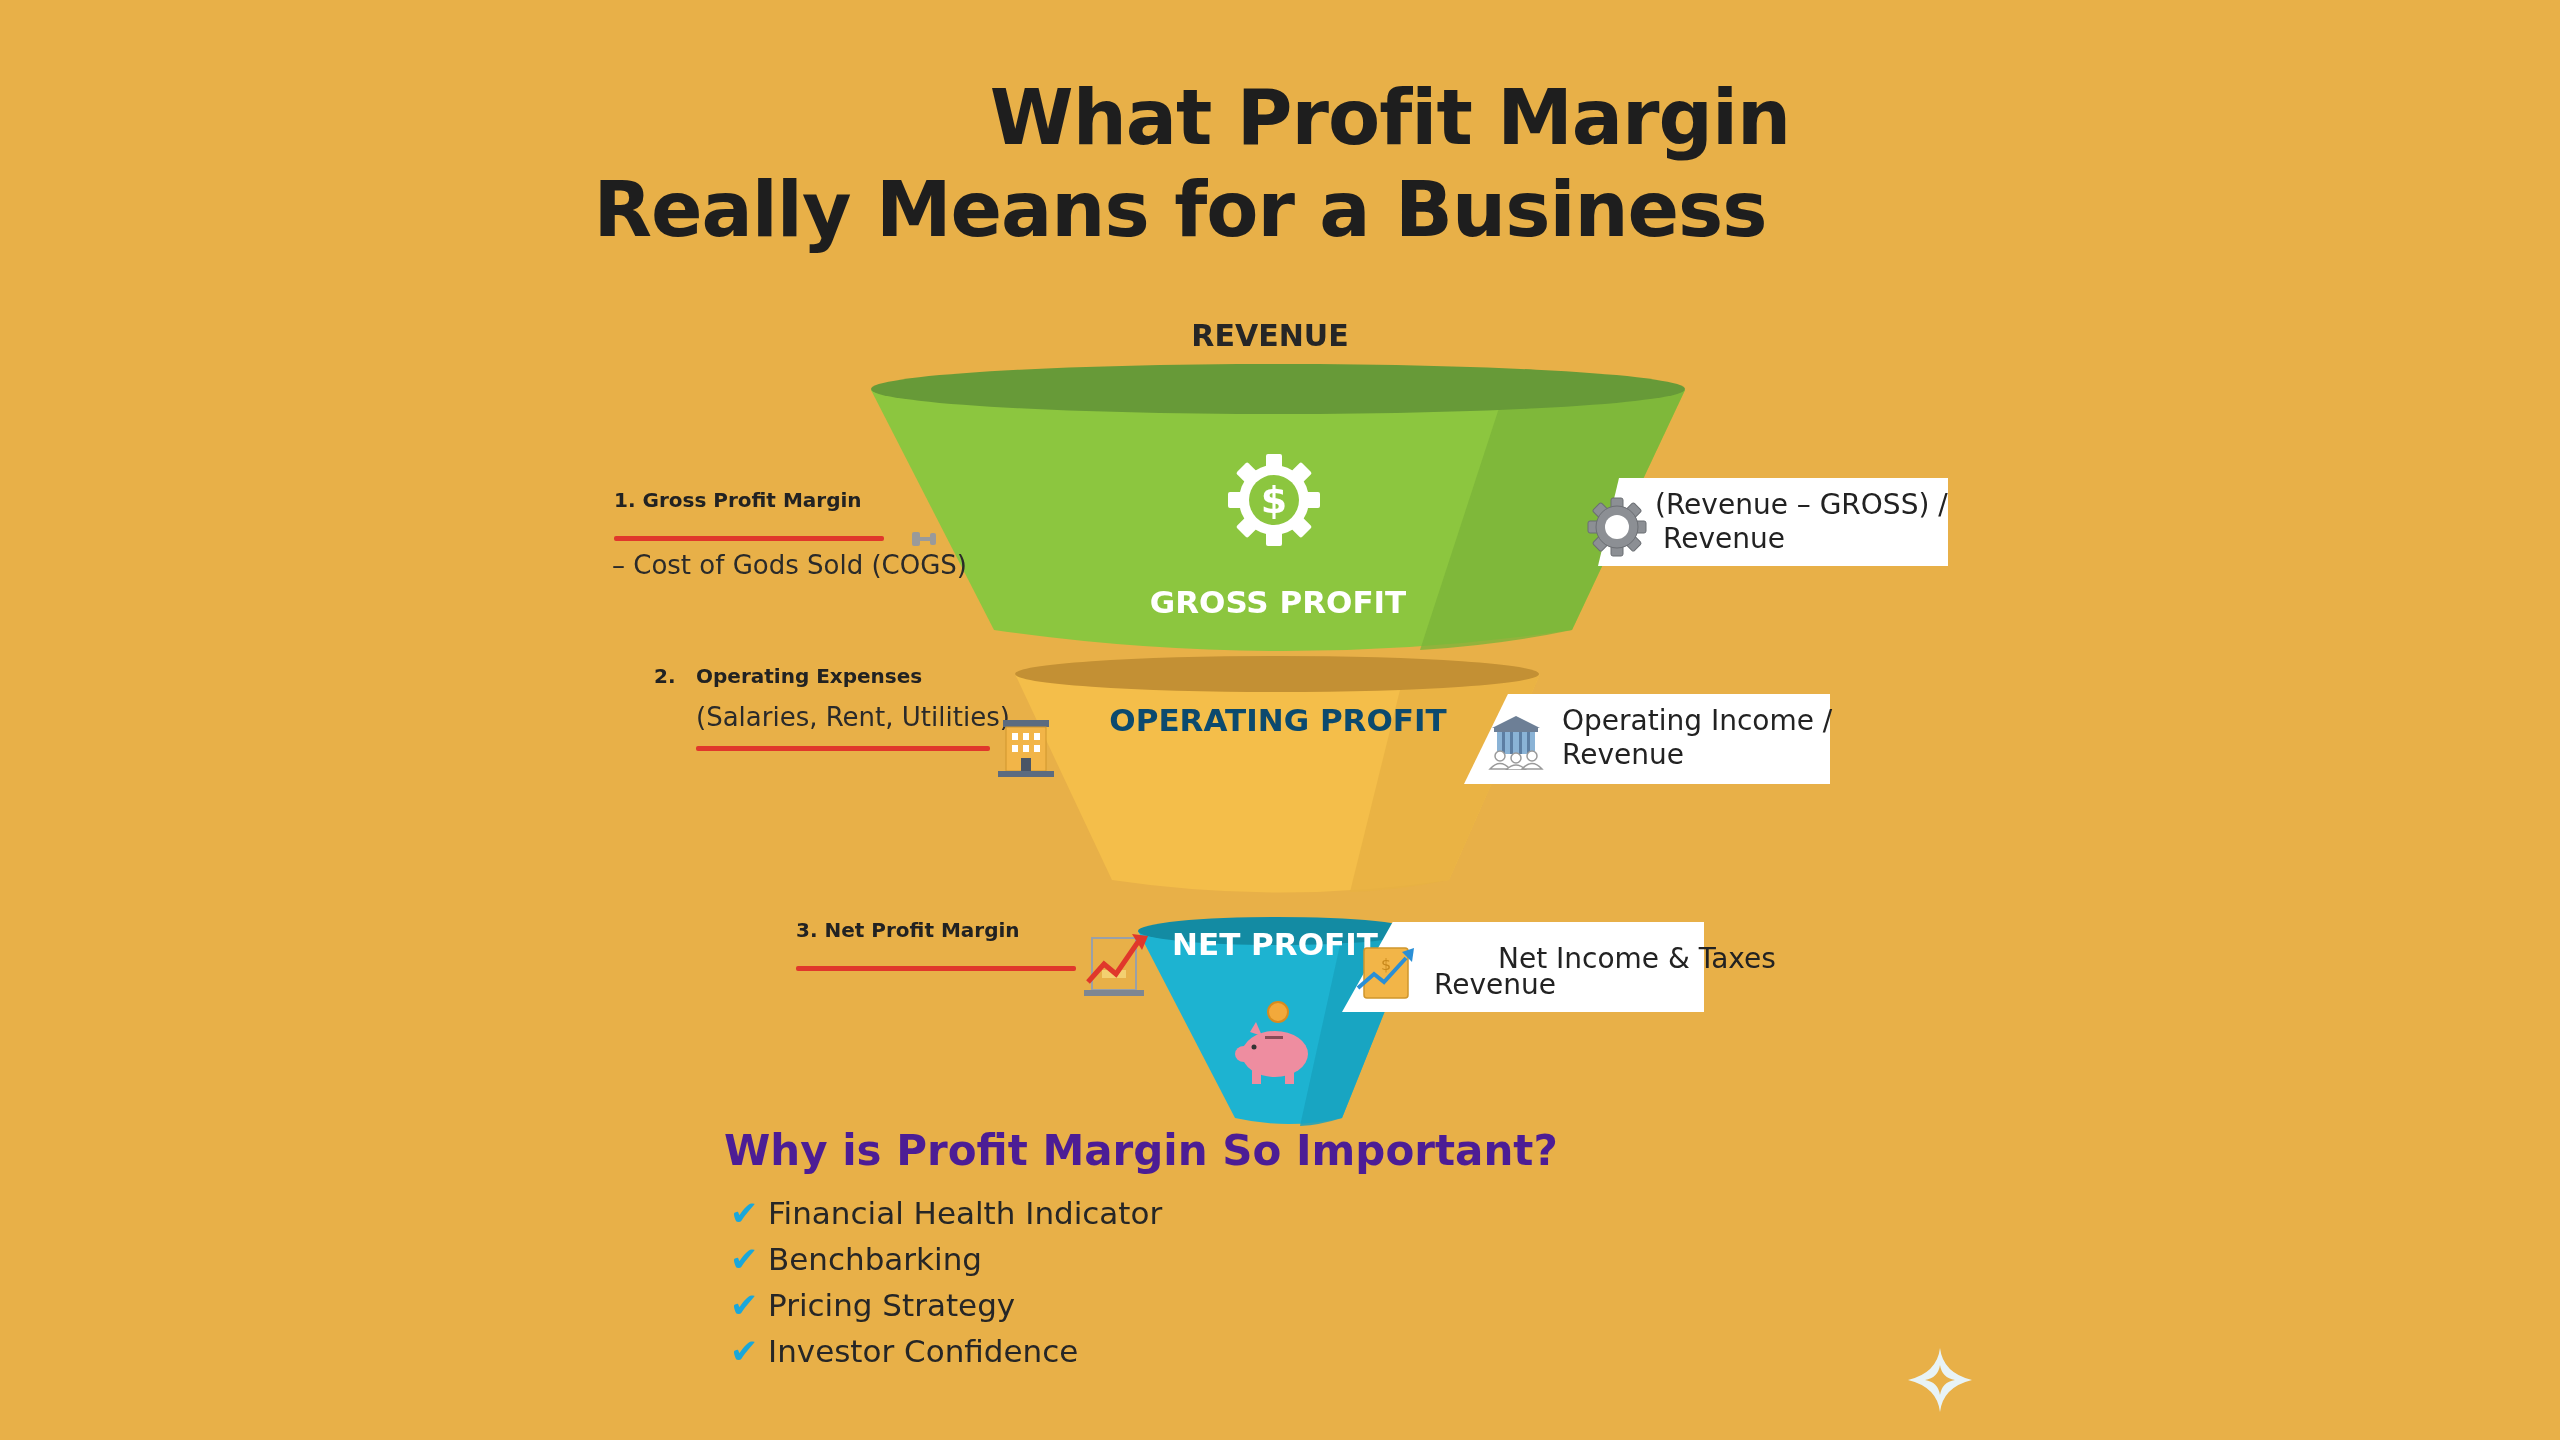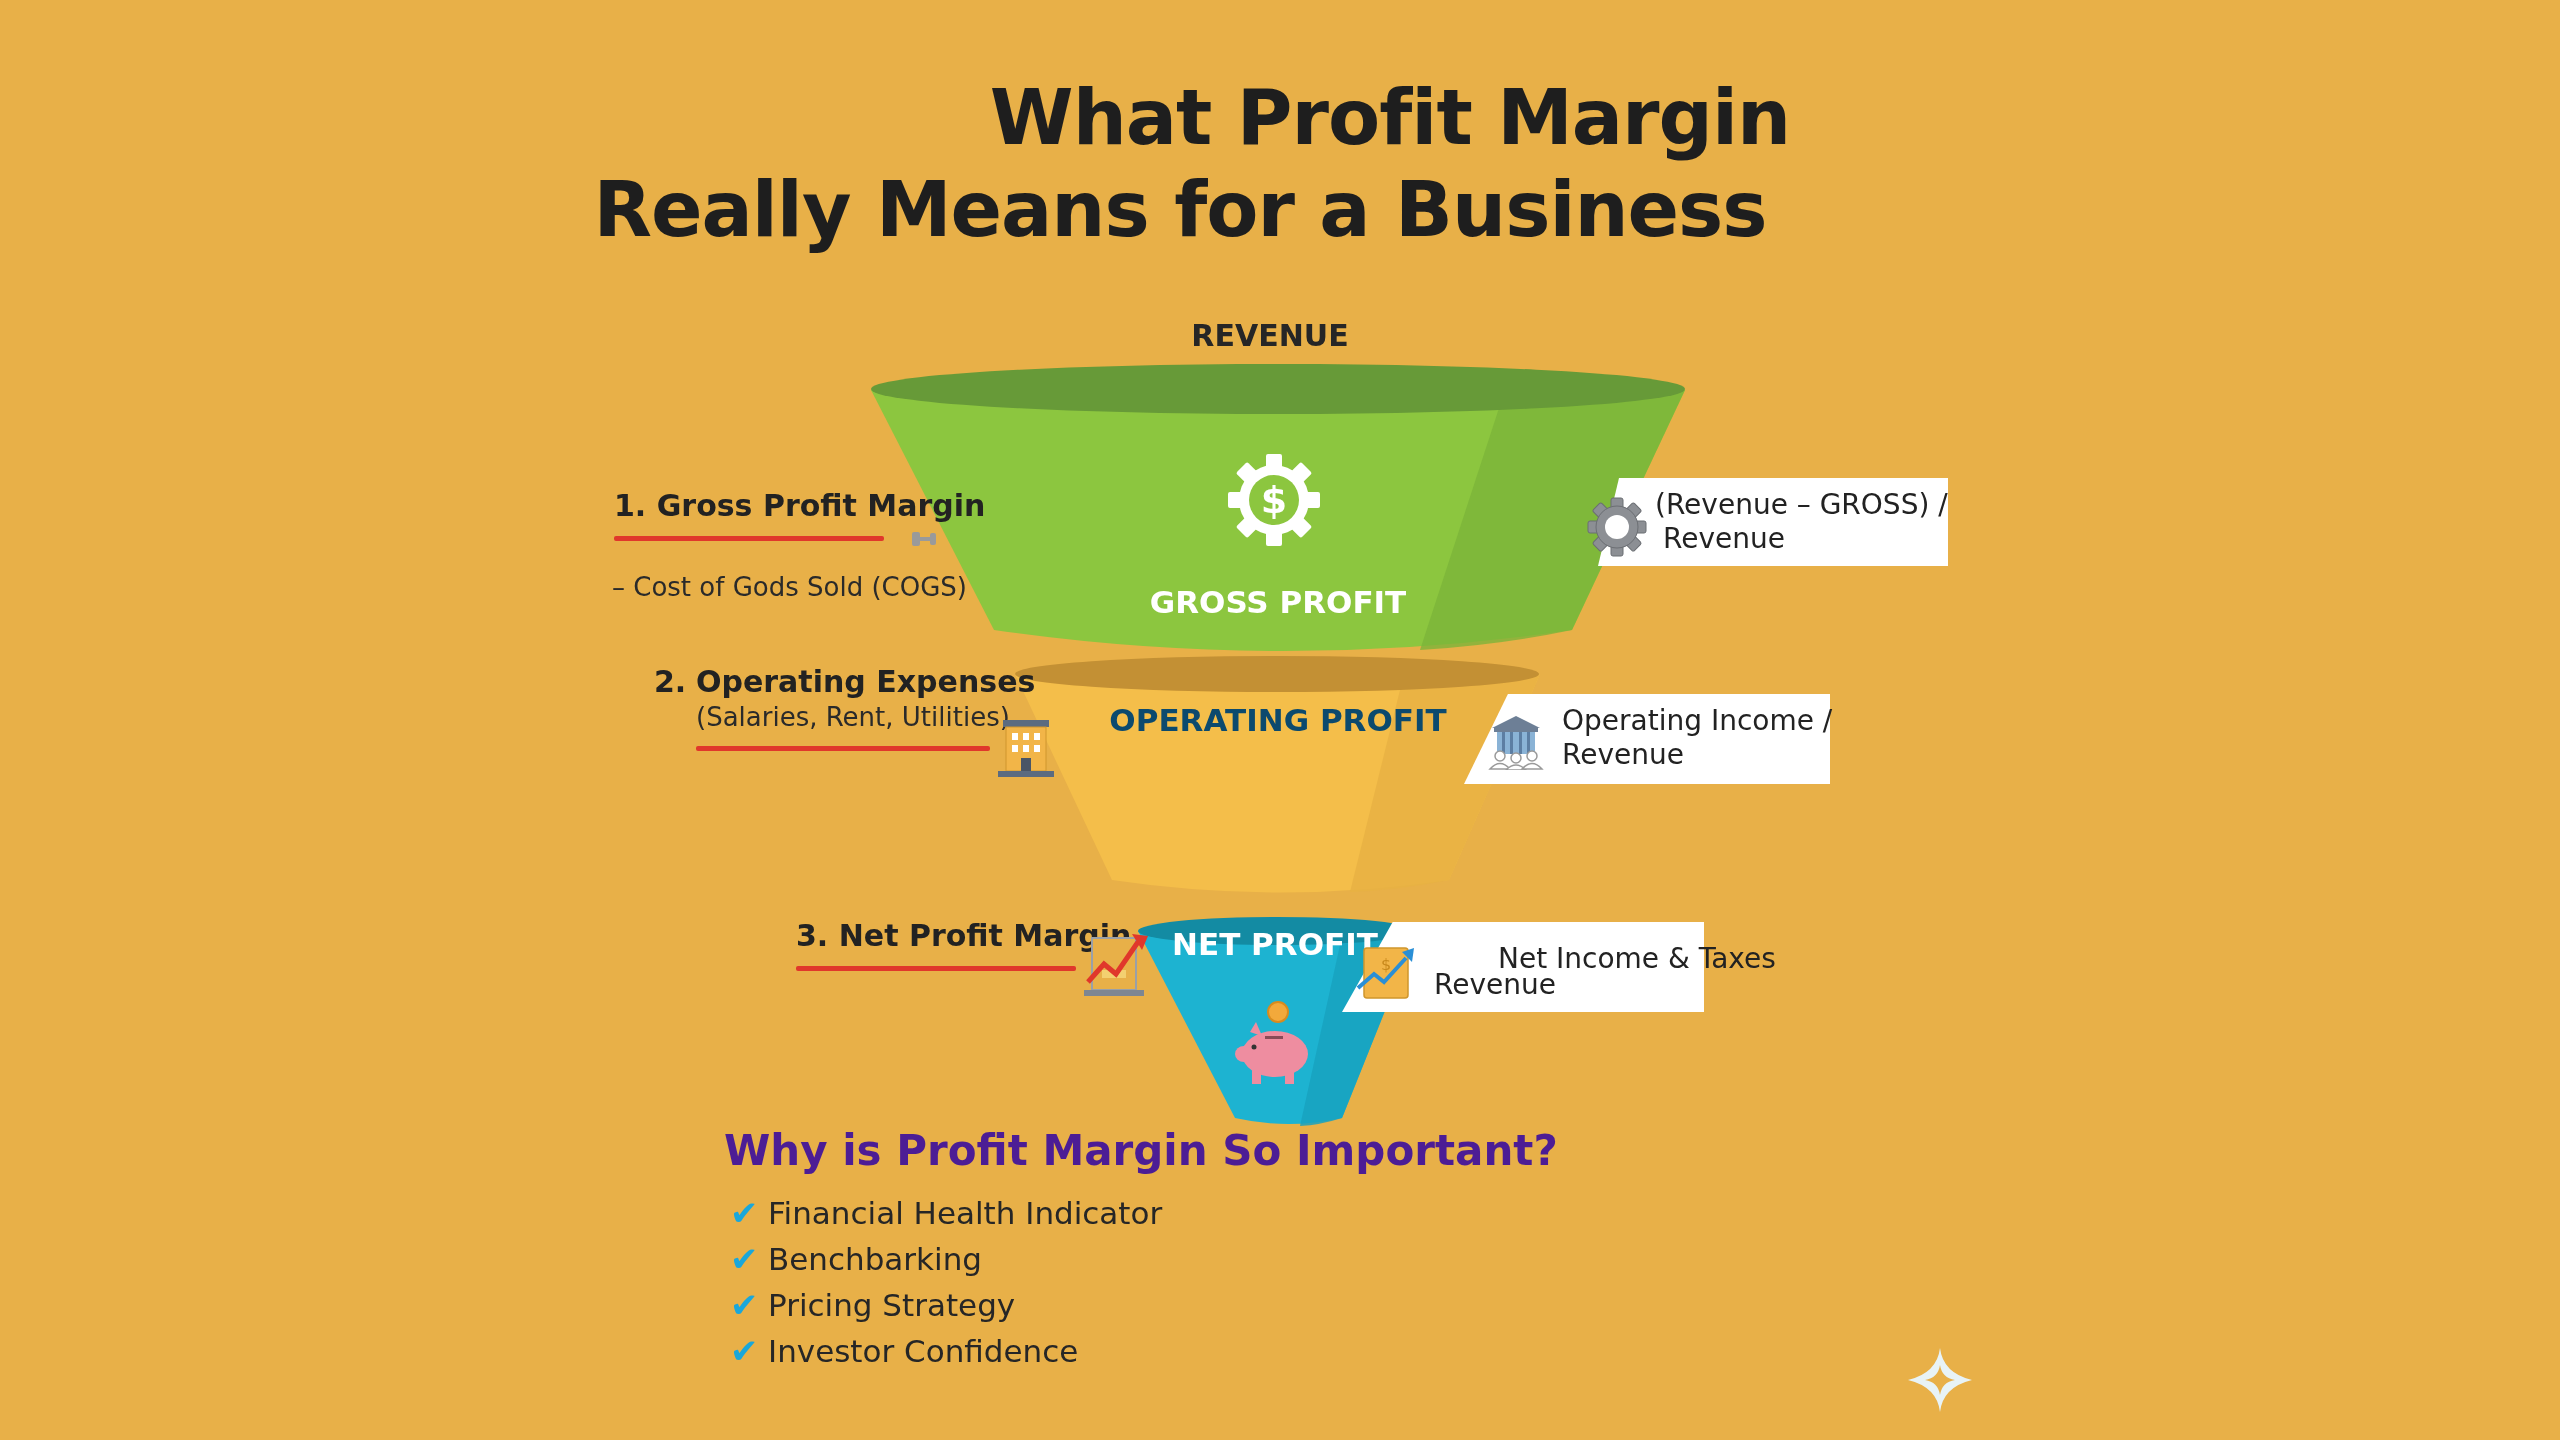--- a/index.html
+++ b/index.html
@@ -3,21 +3,21 @@
 <meta charset="utf-8">
 <style>
   html, body { margin:0; padding:0; }
   body { width:2560px; height:1440px; background:#E8B048; overflow:hidden; position:relative;
          font-family:"DejaVu Sans", "Liberation Sans", sans-serif; color:#1c1c1c; }
   .abs { position:absolute; }
   .title { left:0; width:2560px; text-align:center; font-weight:bold; font-size:76px; line-height:92px; letter-spacing:-1px; color:#1e1e1e; }
   .t1 { top:72px; left:110px; }
   .t2 { top:164px; left:-100px; }
   .rev-label { top:318px; left:1170px; width:200px; text-align:center; font-size:30px; font-weight:bold; color:#262626; }
-  .step-title { font-weight:bold; font-size:30px; color:#222; white-space:nowrap; }
+  .step-title { font-weight:bold; font-size:20px; color:#222; white-space:nowrap; }
   .step-sub { font-size:26px; color:#2a2a2a; white-space:nowrap; }
   .red-line { height:5px; background:#E0372B; border-radius:2px; }
   .callout { background:#ffffff; }
   .callout-text { font-size:28px; line-height:34px; color:#222; white-space:nowrap; }
   .funnel-label { font-weight:bold; font-size:31px; text-align:center; white-space:nowrap; }
   .why-title { top:1126px; left:724px; font-weight:bold; font-size:42px; color:#4c1d95; white-space:nowrap; }
   .why-list { top:1190px; left:730px; list-style:none; margin:0; padding:0; }
   .why-list li { height:46px; display:flex; align-items:center; font-size:31px; color:#262626; }
   .check { width:38px; color:#1AA7DA; font-weight:bold; font-size:34px; }
 </style>
@@ -80,21 +80,21 @@
 <div class="abs funnel-label" style="left:1078px;top:702px;width:400px;color:#0c4a6e;">OPERATING PROFIT</div>
 <div class="abs funnel-label" style="left:1150px;top:920px;width:250px;color:#ffffff;margin-top:6px;">NET PROFIT</div>
 
 <div class="abs step-title" style="left:614px;top:488px;">1. Gross Profit Margin</div>
 <div class="abs red-line" style="left:614px;top:536px;width:270px;"></div>
 <svg class="abs" style="left:910px;top:528px" width="30" height="22">
   <rect x="2" y="4" width="8" height="14" rx="2" fill="#9a9a9a"></rect>
   <rect x="10" y="9" width="10" height="4" fill="#9a9a9a"></rect>
   <rect x="20" y="5" width="6" height="12" rx="2" fill="#9a9a9a"></rect>
 </svg>
-<div class="abs step-sub" style="left:612px;top:550px;margin-top:22px;">– Cost of Gods Sold (COGS)</div>
+<div class="abs step-sub" style="left:612px;top:550px;">– Cost of Gods Sold (COGS)</div>
 
 <div class="abs step-title" style="left:654px;top:664px;">2.</div>
 <div class="abs step-title" style="left:696px;top:664px;">Operating Expenses</div>
 <div class="abs step-sub" style="left:696px;top:702px;">(Salaries, Rent, Utilities)</div>
 <div class="abs red-line" style="left:696px;top:746px;width:294px;"></div>
 <svg class="abs" style="left:998px;top:718px" width="58" height="62">
   <rect x="5" y="2" width="46" height="7" fill="#5b6b80"></rect>
   <rect x="8" y="9" width="40" height="44" fill="#F2B548" stroke="#d0962c" stroke-width="1"></rect>
   <g fill="#ffffff">
     <rect x="14" y="15" width="6" height="7"></rect>

